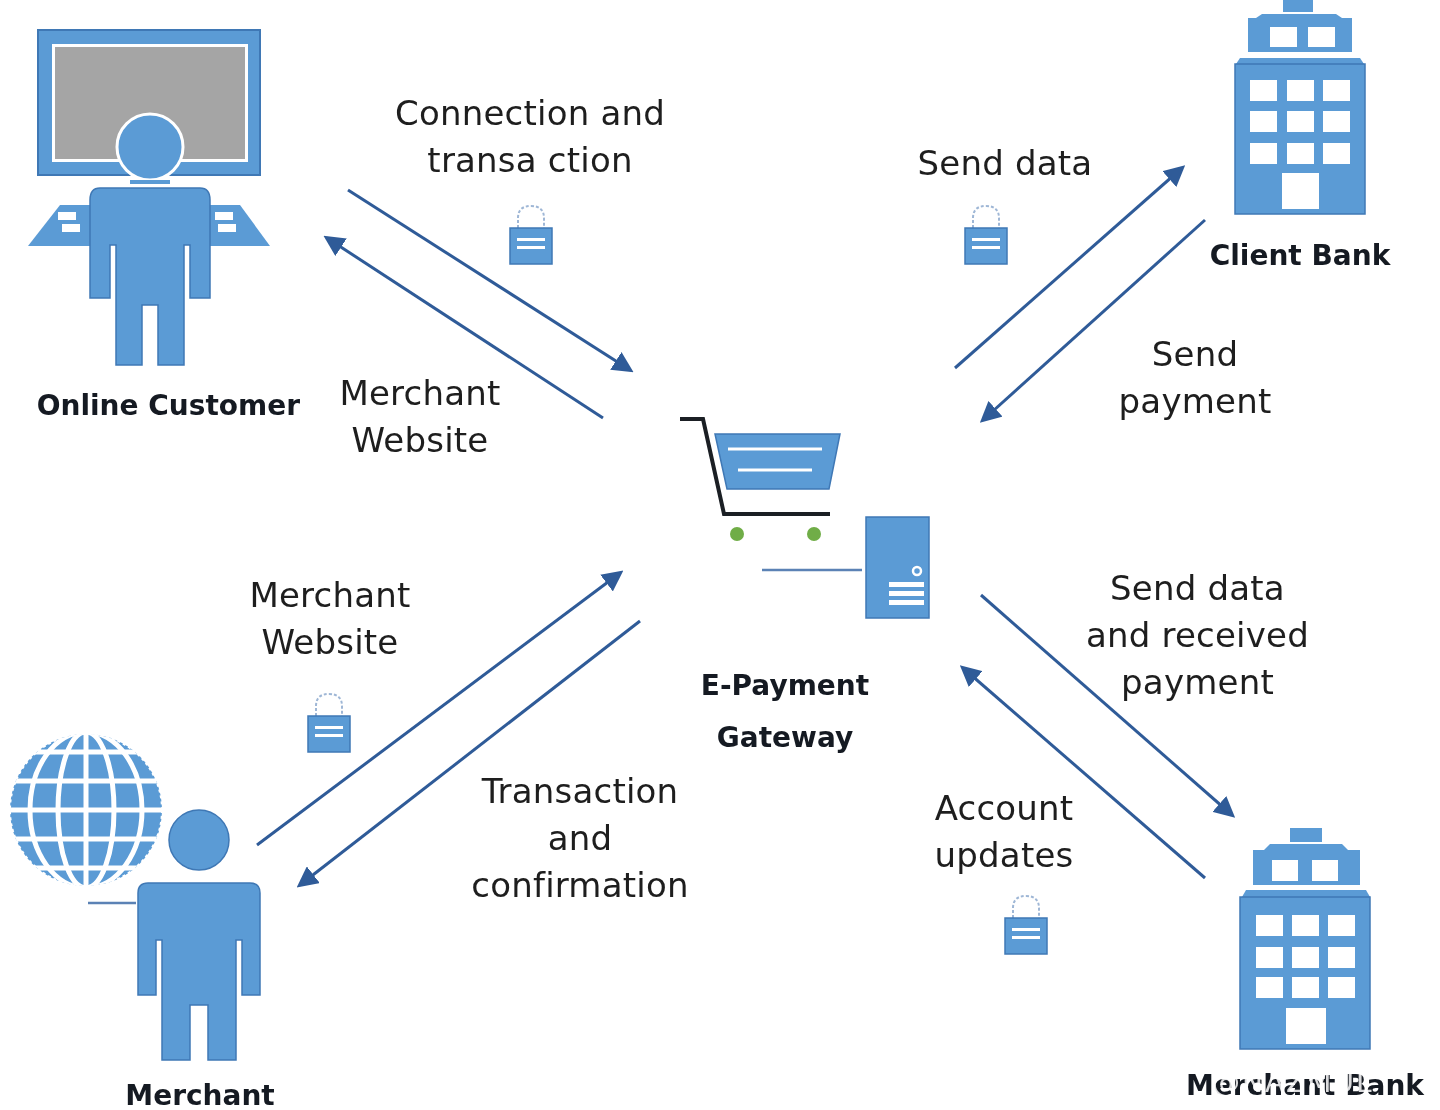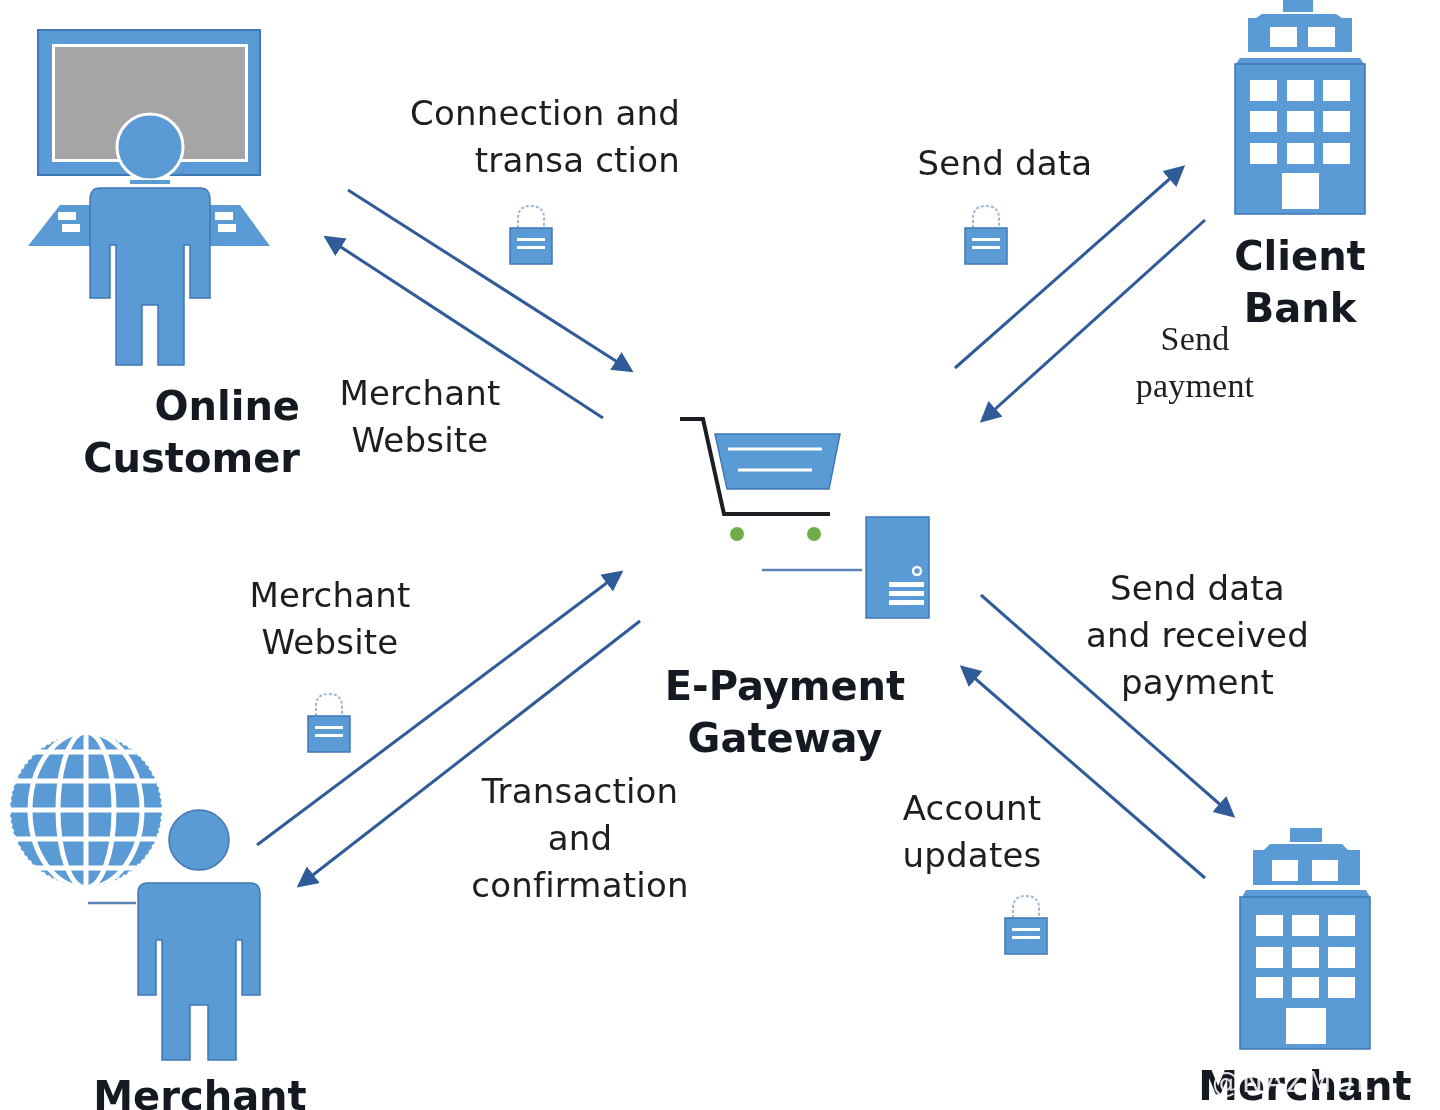--- a/index.html
+++ b/index.html
@@ -1,21 +1,21 @@
 <!DOCTYPE html>
 <html><head>
 <meta charset="utf-8">
 <style>
   html, body { margin: 0; padding: 0; background: #ffffff; }
   body { width: 1440px; height: 1110px; position: relative; overflow: hidden;
          font-family: "DejaVu Sans", "Liberation Sans", sans-serif; color: #1a1a1a; }
   #diagram { position: absolute; left: 0; top: 0; }
   .lbl { position: absolute; text-align: center; font-size: 34px; line-height: 47px;
          white-space: pre-line; color: #1e1e1e; letter-spacing: 0.2px; }
-  .node-lbl { position: absolute; text-align: center; font-size: 40px; font-weight: bold;
+  .node-lbl { position: absolute; text-align: center; font-size: 28px; font-weight: bold;
               line-height: 52px; white-space: pre-line; color: #151a22; }
   .watermark { position: absolute; left: 1212px; top: 1066px; font-size: 28px;
                color: rgba(255,255,255,0.85); letter-spacing: 2px; }
 </style>
 </head>
 <body>
 
 <svg id="diagram" width="1440" height="1110" viewBox="0 0 1440 1110" xmlns="http://www.w3.org/2000/svg">
   <defs>
     <marker id="ah" viewBox="0 0 10 10" refX="8" refY="5" markerWidth="7" markerHeight="7" orient="auto-start-reverse">
@@ -161,31 +161,31 @@
     </g>
 </svg>
 
 <div class="node-lbl" style="left:0px; top:380px; width:300px;text-align:right;">Online Customer</div>
 <div class="node-lbl" style="left:1180px; top:230px; width:240px;">Client Bank</div>
 <div class="node-lbl" style="left:660px; top:660px; width:250px;">E-Payment
 Gateway</div>
 <div class="node-lbl" style="left:90px; top:1070px; width:220px;">Merchant</div>
 <div class="node-lbl" style="left:1160px; top:1060px; width:290px;">Merchant Bank</div>
 
-<div class="lbl" style="left:380px; top:90px; width:300px;text-align:right;">Connection and
+<div class="lbl" style="left:380px; top:90px; width:300px;">Connection and
 transa ction</div>
 <div class="lbl" style="left:310px; top:370px; width:220px;">Merchant
 Website</div>
 <div class="lbl" style="left:900px; top:140px; width:210px;">Send data</div>
-<div class="lbl" style="left:1100px; top:315px; width:190px;font-family:Liberation Serif, serif;">Send
+<div class="lbl" style="left:1100px; top:331px; width:190px;">Send
 payment</div>
 <div class="lbl" style="left:220px; top:572px; width:220px;">Merchant
 Website</div>
 <div class="lbl" style="left:460px; top:768px; width:240px;text-align:center;">Transaction
 and
 confirmation</div>
 <div class="lbl" style="left:1080px; top:565px; width:235px;">Send data
 and received
 payment</div>
-<div class="lbl" style="left:882px; top:785px; width:180px;">Account
+<div class="lbl" style="left:914px; top:785px; width:180px;">Account
 updates</div>
 
 <div class="watermark">@NAZMUL BNB</div>
 
 </body></html>

